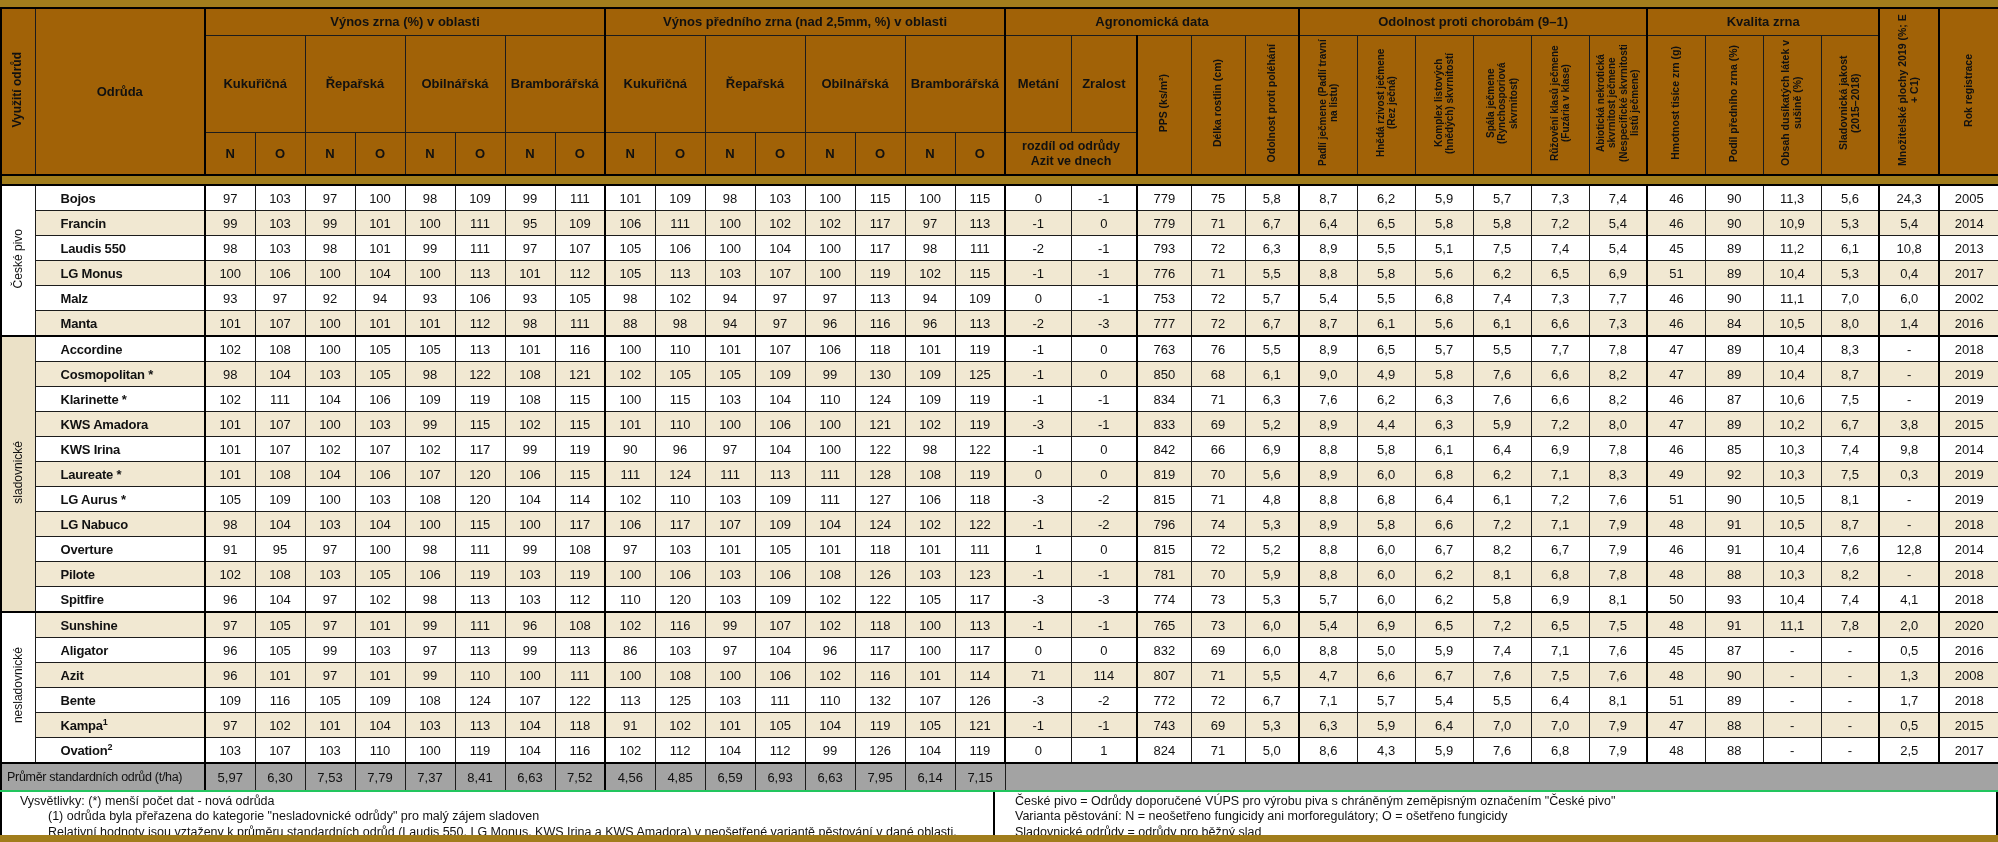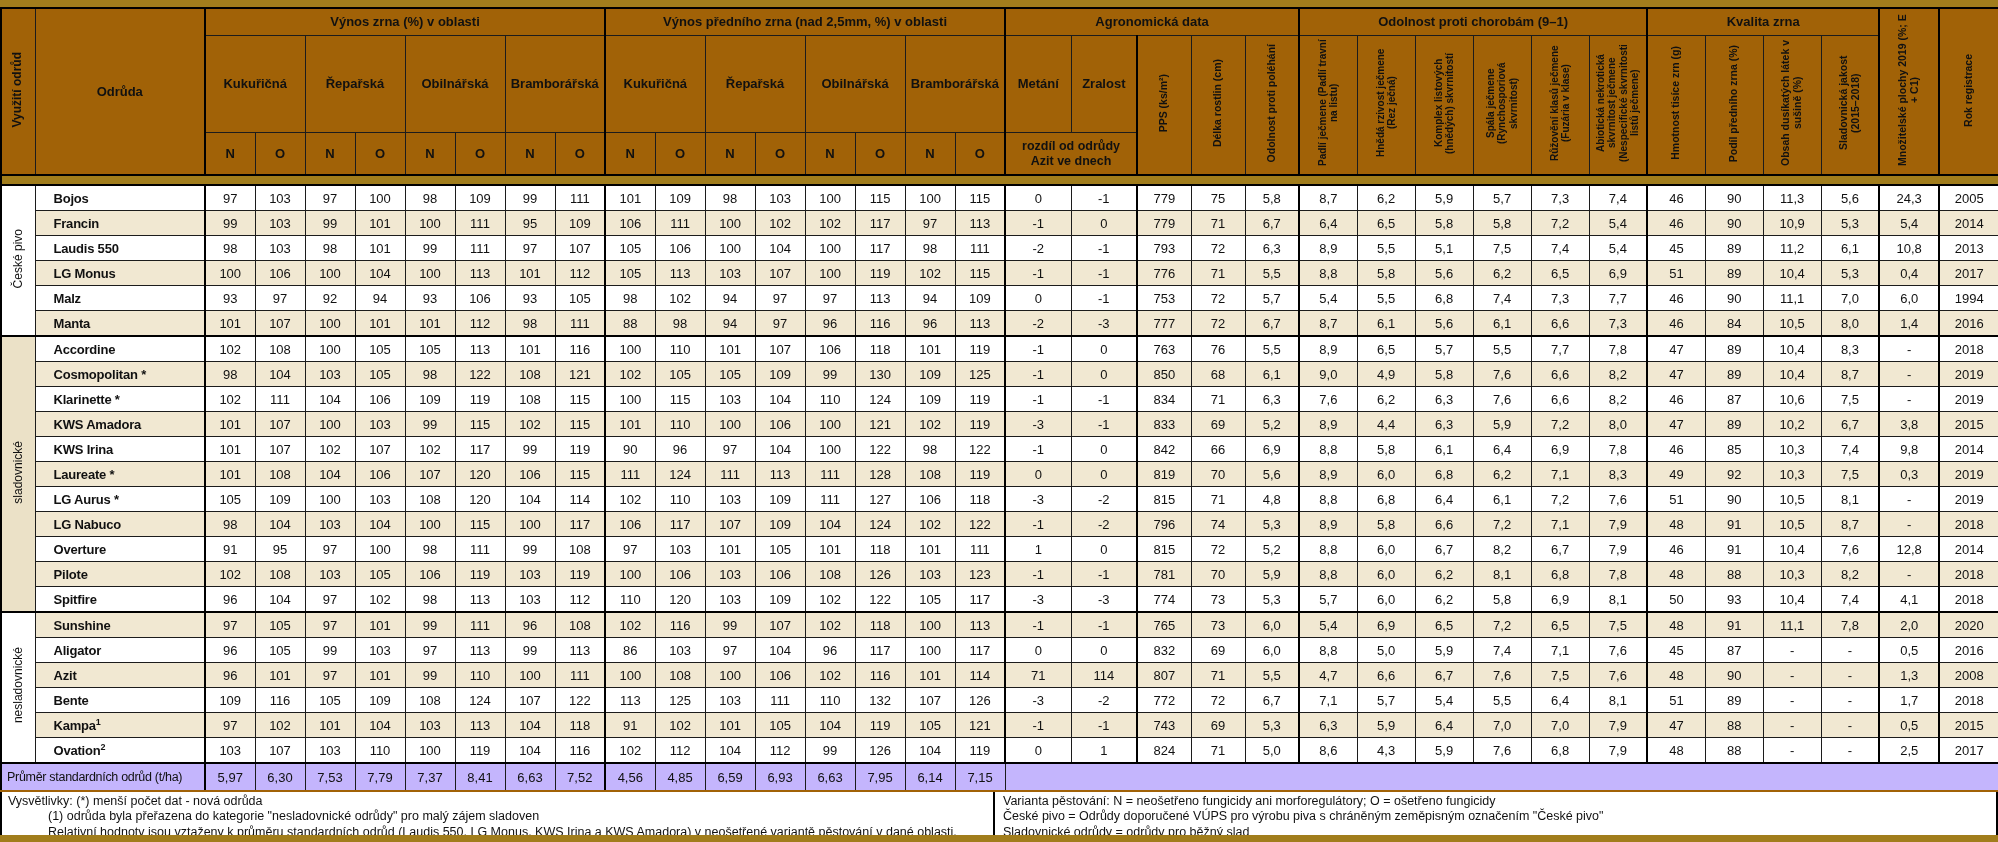--- a/index.html
+++ b/index.html
@@ -11,32 +11,32 @@
   .sec-l { border-left:2px solid #000 !important; }
   .rot-h { writing-mode:vertical-rl; transform:rotate(180deg); display:inline-block; font-size:10.5px; line-height:1.14; font-weight:bold; max-height:128px; padding:2px 0; }
   .rot-tall { max-height:158px; }
   .rot-dis { font-size:10px; }
   .usage-h { font-size:12px; }
   .azit { font-size:12.5px; white-space:pre-line; line-height:1.2; }
   .band-row td { background:#a17d1c; height:8px; border-left:none; border-right:none; border-top:2px solid #000; border-bottom:2px solid #000; }
   tbody td { font-size:13px; height:24px; }
   tr.white td { background:#fff; }
   tr.beige td { background:#f1e8d2; }
-  td.name { text-align:left; padding-left:18px; font-weight:bold; letter-spacing:-0.2px; white-space:nowrap; }
+  td.name { text-align:left; padding-left:25px; font-weight:bold; letter-spacing:-0.2px; white-space:nowrap; }
   td.name sup { font-size:9px; }
   th.groupcell { background:#fff; font-weight:normal; }
   th.groupcell.g-beige { background:#ebe1c7; }
   .rot-g { writing-mode:vertical-rl; transform:rotate(180deg); display:inline-block; font-size:12px; font-weight:normal; }
   tr.grp-start td, tr.grp-start th { border-top:2px solid #000; }
-  tr.avg td { background:#c4b5fd; border-top:2px solid #000; border-bottom:2px solid #a16207; height:26px; font-size:13px; }
+  tr.avg td { background:#a3a3a3; border-top:2px solid #000; border-bottom:2px solid #22c55e; height:26px; font-size:13px; }
   tr.avg td.avg-label { text-align:left; padding-left:5px; font-size:12.5px; letter-spacing:-0.3px; white-space:nowrap; }
   .footer { display:flex; width:1998px; height:82px; box-sizing:border-box; border-left:2px solid #000; border-right:2px solid #000; border-bottom:2px solid #000; background:#fff; }
   .f-left { width:993px; box-sizing:border-box; border-right:2px solid #000; padding:2px 6px; }
   .f-right { flex:1; padding:2px 8px; }
-  .fline { font-size:12.5px; line-height:15.3px; color:#111; white-space:nowrap; }
+  .fline { font-size:12.5px; line-height:15.3px; color:#111; white-space:nowrap;margin-left:12px; }
   .fline.cont { margin-left:40px; }
   .flabel { display:inline; }
 </style>
 </head>
 <body>
 
 <div class="frame">
 
   <table>
     <colgroup id="cols">
@@ -310,21 +310,21 @@
           <td>5,5</td>
           <td>6,8</td>
           <td>7,4</td>
           <td>7,3</td>
           <td>7,7</td>
           <td class="sec-l">46</td>
           <td>90</td>
           <td>11,1</td>
           <td>7,0</td>
           <td class="sec-l">6,0</td>
-          <td class="sec-l">1994</td>
+          <td class="sec-l">2002</td>
         </tr>
         <tr class="beige">
           <td class="name"><span>Manta</span></td>
           <td class="sec-l">101</td>
           <td>107</td>
           <td>100</td>
           <td>101</td>
           <td>101</td>
           <td>112</td>
           <td>98</td>
@@ -995,19 +995,19 @@
   </table>
 
   <div class="footer">
     <div class="f-left">
       <div class="fline"><span class="flabel">Vysvětlivky:</span> <span>(*) menší počet dat - nová odrůda</span></div>
       <div class="fline cont">(1) odrůda byla přeřazena do kategorie "nesladovnické odrůdy" pro malý zájem sladoven</div>
       <div class="fline cont">Relativní hodnoty jsou vztaženy k průměru standardních odrůd (Laudis 550, LG Monus, KWS Irina a KWS Amadora) v neošetřené variantě pěstování v dané oblasti.</div>
 
     </div>
     <div class="f-right">
+      <div class="fline">České pivo = Odrůdy doporučené VÚPS pro výrobu piva s chráněným zeměpisným označením "České pivo"</div>
       <div class="fline">Varianta pěstování: N = neošetřeno fungicidy ani morforegulátory; O = ošetřeno fungicidy</div>
-      <div class="fline">České pivo = Odrůdy doporučené VÚPS pro výrobu piva s chráněným zeměpisným označením "České pivo"</div>
       <div class="fline">Sladovnické odrůdy = odrůdy pro běžný slad</div>
     </div>
   </div>
 
 </div>
 
 </body></html>

